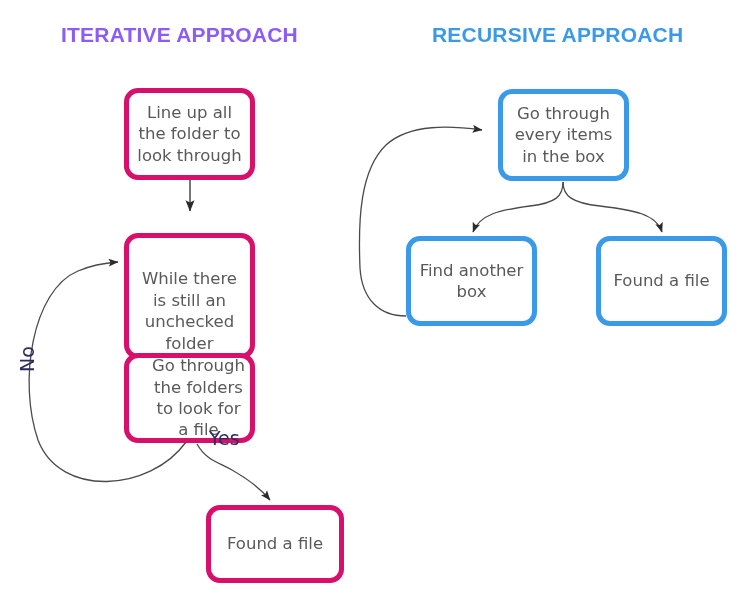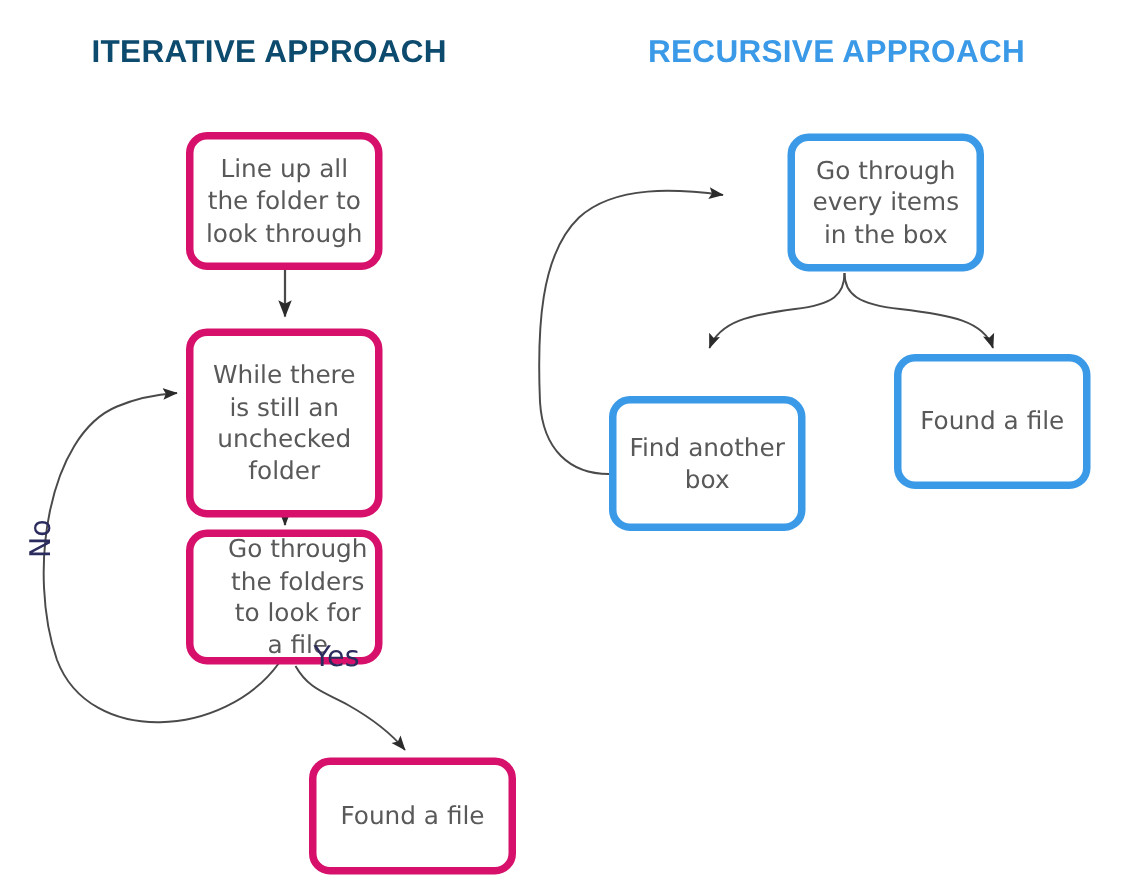--- a/index.html
+++ b/index.html
@@ -25,21 +25,21 @@
     position: absolute;
     font-family: "Liberation Sans", sans-serif;
     font-weight: bold;
     font-size: 21px;
     letter-spacing: 0.2px;
     white-space: nowrap;
   }
   #title-iterative {
     left: 61px;
     top: 23px;
-    color: #0c4a6e;
+    color: #8b5cf6;
   }
   #title-recursive {
     left: 432px;
     top: 23px;
     color: #3b9ae8;
   }
   .node {
     position: absolute;
     box-sizing: border-box;
     background: #ffffff;
@@ -108,37 +108,37 @@
 </svg>
 
 <div class="title" id="title-iterative">ITERATIVE APPROACH</div>
 
 <div class="title" id="title-recursive">RECURSIVE APPROACH</div>
 
 <div class="node node-pink" id="node-iter-1" style="left:124px; top:88px; width:131px; height:92px;justify-content:center;">
   <span>Line up all the folder to look through</span>
 </div>
 
-<div class="node node-pink" id="node-iter-2" style="left:124px; top:219px; width:131px; height:126px;">
+<div class="node node-pink" id="node-iter-2" style="left:124px; top:233px; width:131px; height:126px;align-items:flex-end;">
   <span>While there is still an unchecked folder</span>
 </div>
 
 <div class="node node-pink" id="node-iter-3" style="left:124px; top:353px; width:131px; height:90px;padding-left:18px;">
   <span>Go through the folders to look for a file</span>
 </div>
 
 <div class="node node-pink" id="node-iter-4" style="left:206px; top:505px; width:138px; height:78px;">
   <span>Found a file</span>
 </div>
 
-<div class="node node-blue" id="node-rec-1" style="left:498px; top:89px; width:131px; height:92px;margin-left:27px;">
+<div class="node node-blue" id="node-rec-1" style="left:498px; top:89px; width:131px; height:92px;">
   <span>Go through every items in the box</span>
 </div>
 
-<div class="node node-blue" id="node-rec-2" style="left:406px; top:236px; width:131px; height:90px;margin-top:28px;">
+<div class="node node-blue" id="node-rec-2" style="left:406px; top:236px; width:131px; height:90px;">
   <span>Find another box</span>
 </div>
 
 <div class="node node-blue" id="node-rec-3" style="left:596px; top:236px; width:131px; height:90px;">
   <span>Found a file</span>
 </div>
 
 <div class="edge-label" id="label-no">No</div>
 
 <div class="edge-label" id="label-yes">Yes</div>

